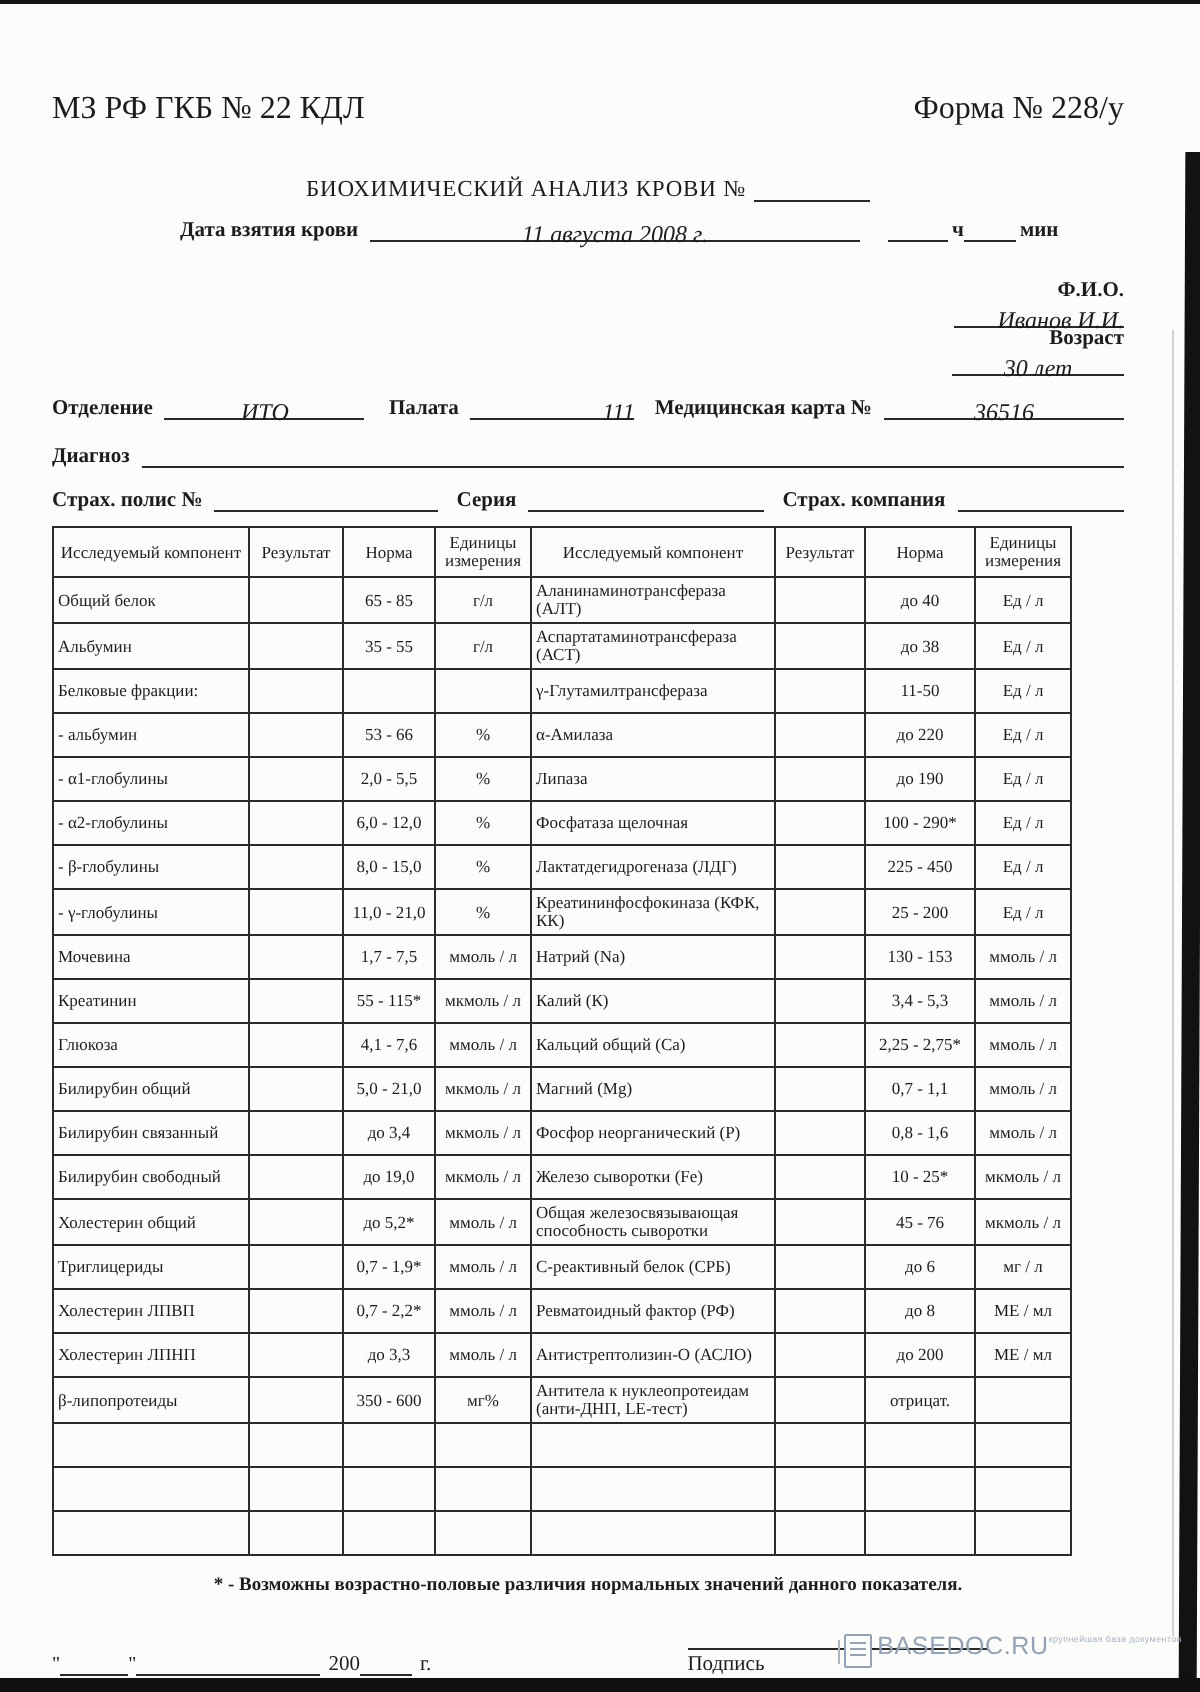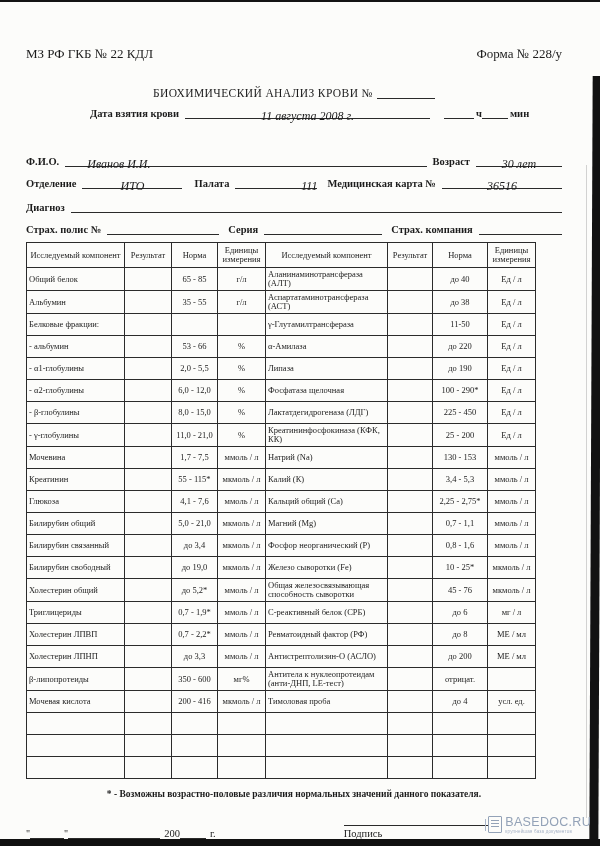--- a/index.html
+++ b/index.html
@@ -15,31 +15,31 @@
   .scan-right-thin{position:absolute;top:165px;bottom:28px;right:13px;width:1px;background:#bcbcbc;opacity:.65;}
 
   .content{position:absolute;top:0;left:0;width:600px;padding:46px 38px 0 26px;box-sizing:border-box;}
 
   .row{display:flex;align-items:flex-end;}
   .lbl{font-size:10.5px;line-height:1.05;white-space:nowrap;font-weight:bold;}
   .blank{display:inline-block;border-bottom:1px solid #2a2a2a;height:12px;text-align:center;}
   .fill{flex:1 1 auto;}
   .hw{font-style:italic;font-size:12px;line-height:1;white-space:nowrap;}
 
-  .top-row{display:flex;justify-content:space-between;align-items:flex-start;font-size:13px;}
+  .top-row{display:flex;justify-content:space-between;align-items:flex-start;font-size:16px;}
   .title-row{margin-top:24px;display:flex;justify-content:center;align-items:flex-end;}
   .title-text{font-size:11.5px;letter-spacing:.4px;white-space:nowrap;}
   .title-row .blank{width:58px;margin-left:4px;}
 
   .date-row{margin-top:7px;padding-left:64px;}
   .date-row .val-line{width:245px;}
   .small-gap{width:14px;}
   .hm{margin:0 0 0 2px;}
 
-  .fio-row{margin-top:35px;}
+  .fio-row{margin-top:19px;flex-direction:column;}
   .dept-row{margin-top:9px;}
   .diag-row{margin-top:11px;}
   .ins-row{margin-top:9px;}
   .sp{width:6px;flex:none;}
 
   table.results{
     margin-top:7px;border-collapse:collapse;table-layout:fixed;width:509px;
   }
   table.results th, table.results td{
     border:1px solid #2b2b2b;font-size:8.5px;line-height:9px;padding:2px 2px;
@@ -70,21 +70,21 @@
   }
   .wm-icon{width:12px;height:15px;border:1.5px solid #93a2b7;border-radius:1px;position:relative;background:#fcfcfa;}
   .wm-icon::before{
     content:"";position:absolute;left:2px;right:2px;top:3px;height:7px;
     background:repeating-linear-gradient(#93a2b7 0 1px, transparent 1px 3px);
   }
   .wm-icon::after{
     content:"";position:absolute;left:-4px;top:2px;width:3px;height:12px;
     border-left:1.5px solid #aab6c8;
   }
-  .wm-text{display:flex;flex-direction:column;line-height:1;}
+  .wm-text{display:flex;flex-direction:row;line-height:1;}
   .wm-name{font-size:12.5px;letter-spacing:.3px;font-weight:500;}
   .wm-tag{font-size:4.5px;color:#a7b3c6;margin-top:1px;letter-spacing:.2px;}
 </style>
 </head>
 <body>
 
 <div class="page">
   <div class="scan-top-line"></div>
   <div class="scan-right-thin"></div>
   <div class="scan-right-band"></div>
@@ -365,30 +365,20 @@
             <td class="c0">β-липопротеиды</td>
             <td class="c1"></td>
             <td class="c2">350 - 600</td>
             <td class="c3">мг%</td>
             <td class="c0">Антитела к нуклеопротеидам (анти-ДНП, LE-тест)</td>
             <td class="c1"></td>
             <td class="c2">отрицат.</td>
             <td class="c3"></td>
           </tr>
           <tr>
-            <td class="c0">Мочевая кислота</td>
-            <td class="c1"></td>
-            <td class="c2">200 - 416</td>
-            <td class="c3">мкмоль / л</td>
-            <td class="c0">Тимоловая проба</td>
-            <td class="c1"></td>
-            <td class="c2">до 4</td>
-            <td class="c3">усл. ед.</td>
-          </tr>
-          <tr>
             <td class="c0"></td>
             <td class="c1"></td>
             <td class="c2"></td>
             <td class="c3"></td>
             <td class="c0"></td>
             <td class="c1"></td>
             <td class="c2"></td>
             <td class="c3"></td>
           </tr>
           <tr>

